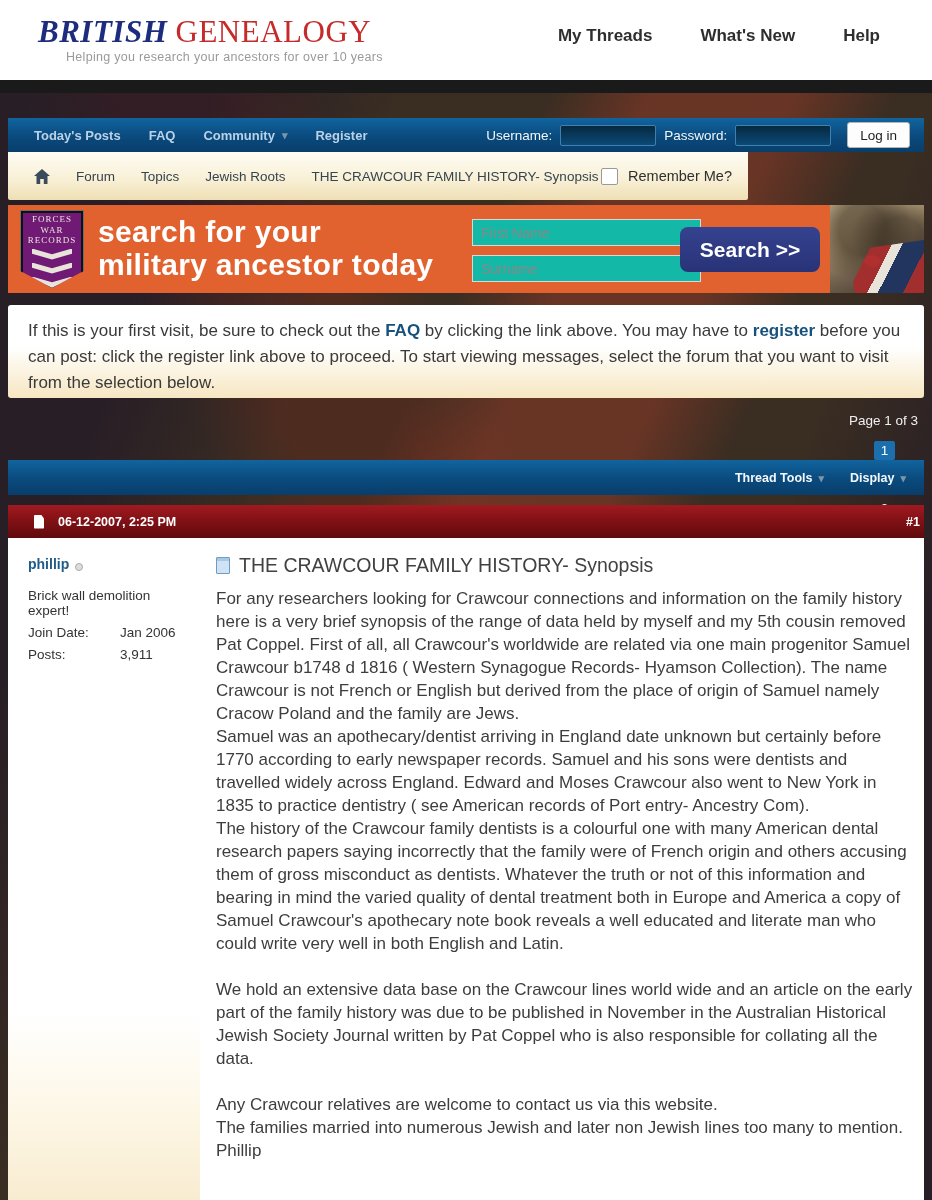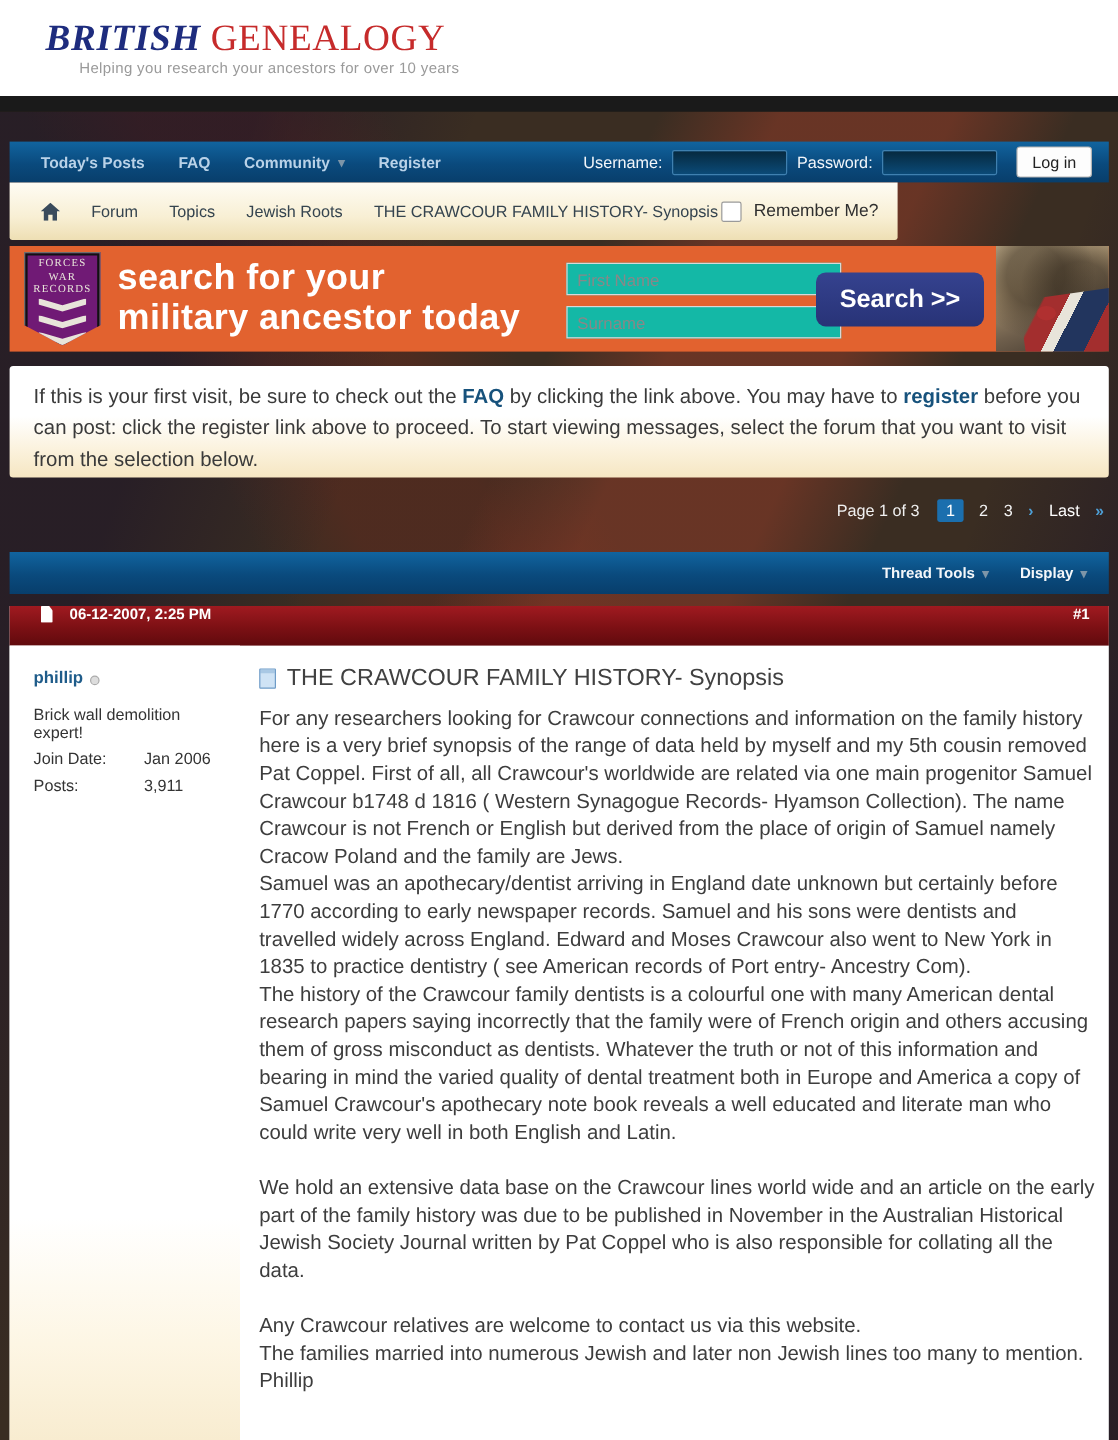--- a/index.html
+++ b/index.html
@@ -76,37 +76,37 @@
     background:linear-gradient(125deg, transparent 18%, #a32e2e 20% 38%, #e8e4da 38% 48%, #22355e 48% 72%, #a32e2e 72% 100%); }
   .beret-dot { position:absolute; bottom:26px; right:44px; width:16px; height:12px; border-radius:50%; background:#b03030; }
 
   
   .notice { position:absolute; left:8px; top:305px; width:916px; height:93px; z-index:2; border-radius:3px;
     background:linear-gradient(180deg,#ffffff 45%,#fbf2dd 75%,#f6e6c2 100%);
     padding:13px 20px; font-size:17px; line-height:26px; color:#3a3a3a; }
   .notice-link { color:#17527c; font-weight:bold; cursor:pointer; }
 
   
-  .pagination { position:absolute; right:12px; top:413px; height:24px; display:flex; align-items:center; gap:13px; z-index:2; }
+  .pagination { position:absolute; right:12px; top:413px; height:24px; display:flex; align-items:center; gap:13px; z-index:2;flex-direction:column; }
   .page-label { color:#f0f0f0; font-size:13.5px; margin-right:2px; }
   .page-num { color:#f5f5f5; font-size:13.5px; cursor:pointer; }
   .page-active { background:#1b6fae; color:#fff; padding:2px 7px; border-radius:2px; cursor:default; }
   .page-chev { color:#4d9fd6; font-size:13px; cursor:pointer; font-weight:bold; }
   .page-last { color:#fff; font-size:13.5px; cursor:pointer; }
 
   
   .toolbar { position:absolute; left:8px; top:460px; width:916px; height:35px; z-index:2;
     background:linear-gradient(180deg,#11649f 0%,#0a4a7d 55%,#083e6b 100%);
     display:flex; align-items:center; justify-content:flex-end; gap:26px; padding-right:18px; }
   .tool-item { color:#f4f7fa; font-size:12.5px; font-weight:bold; display:flex; align-items:flex-end; gap:6px; cursor:pointer; }
 
   
   .post { position:absolute; left:8px; top:505px; width:916px; height:695px; z-index:2; background:#fff; }
   .post-header { height:33px; background:linear-gradient(180deg,#a01a20 0%,#7c1014 55%,#600a0d 100%);
-    display:flex; align-items:flex-start; padding:0 16px 0 26px; }
+    display:flex; align-items:center; padding:0 4px 0 26px; }
   .doc-icon-white { width:10px; height:14px; background:#fff; border-radius:1px; margin-right:14px;
     clip-path:polygon(0 0,70% 0,100% 28%,100% 100%,0 100%); }
   .post-date { color:#fff; font-size:12.5px; font-weight:bold; flex:1; }
   .post-num { color:#fff; font-size:12.5px; font-weight:bold; cursor:pointer; }
   .post-body { display:flex; height:662px; }
   .post-sidebar { width:192px; padding:18px 10px 0 20px; flex-shrink:0;
     background:linear-gradient(180deg,#ffffff 0%,#ffffff 72%,#fdf6e4 88%,#f8ecd0 100%); }
   .author-name-row { display:flex; align-items:center; gap:6px; }
   .author-name { color:#1f5c8a; font-size:14px; font-weight:bold; cursor:pointer; }
   .status-dot { width:8px; height:8px; border-radius:50%; background:#ddd; border:1px solid #aaa; margin-top:5px; }
@@ -126,20 +126,25 @@
 <body>
 
 <div id="page">
   <div class="flag-bg"></div>
 
   <div class="top-header">
     <div class="logo">
       <div class="logo-line"><span class="logo-part1">BRITISH</span><span class="logo-part2"> GENEALOGY</span></div>
       <div class="logo-tagline">Helping you research your ancestors for over 10 years</div>
     </div>
+    <div class="top-nav">
+      <div class="top-nav-item">My Threads</div>
+      <div class="top-nav-item">What's New</div>
+      <div class="top-nav-item">Help</div>
+    </div>
   </div>
   <div class="black-strip"></div>
 
   <div class="navbar">
     <div class="nav-links">
       <div class="nav-link">Today's Posts</div>
       <div class="nav-link">FAQ</div>
       <div class="nav-link">
           <span>Community</span>
           <span class="caret">▾</span>

